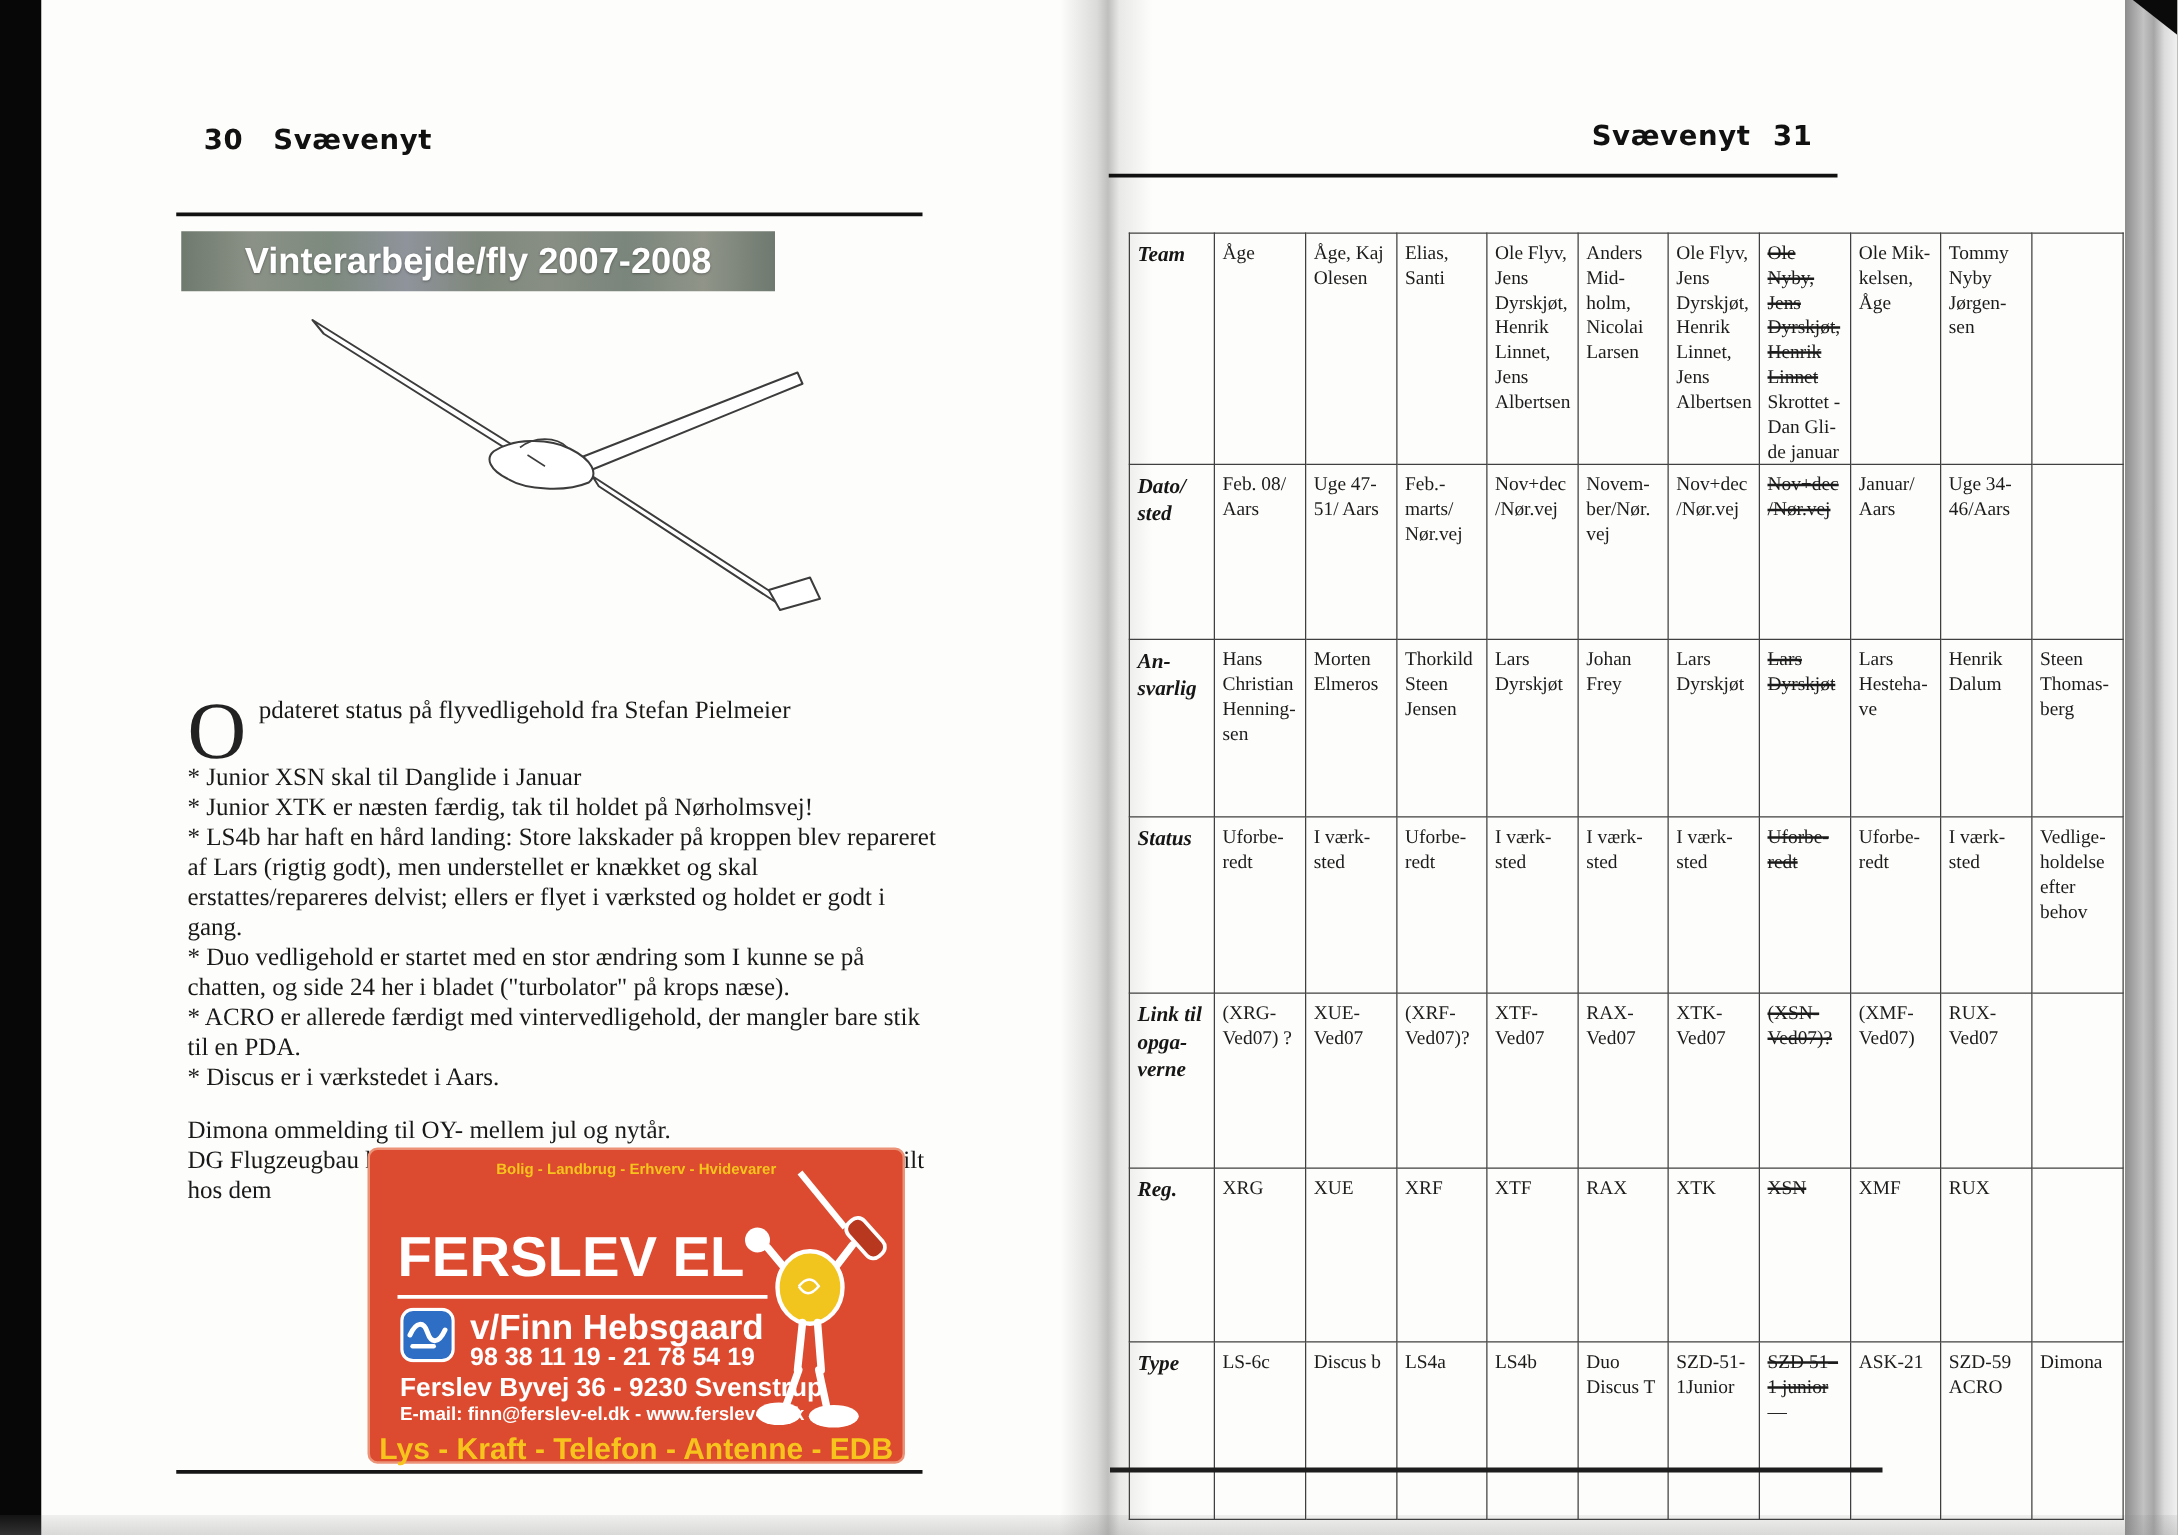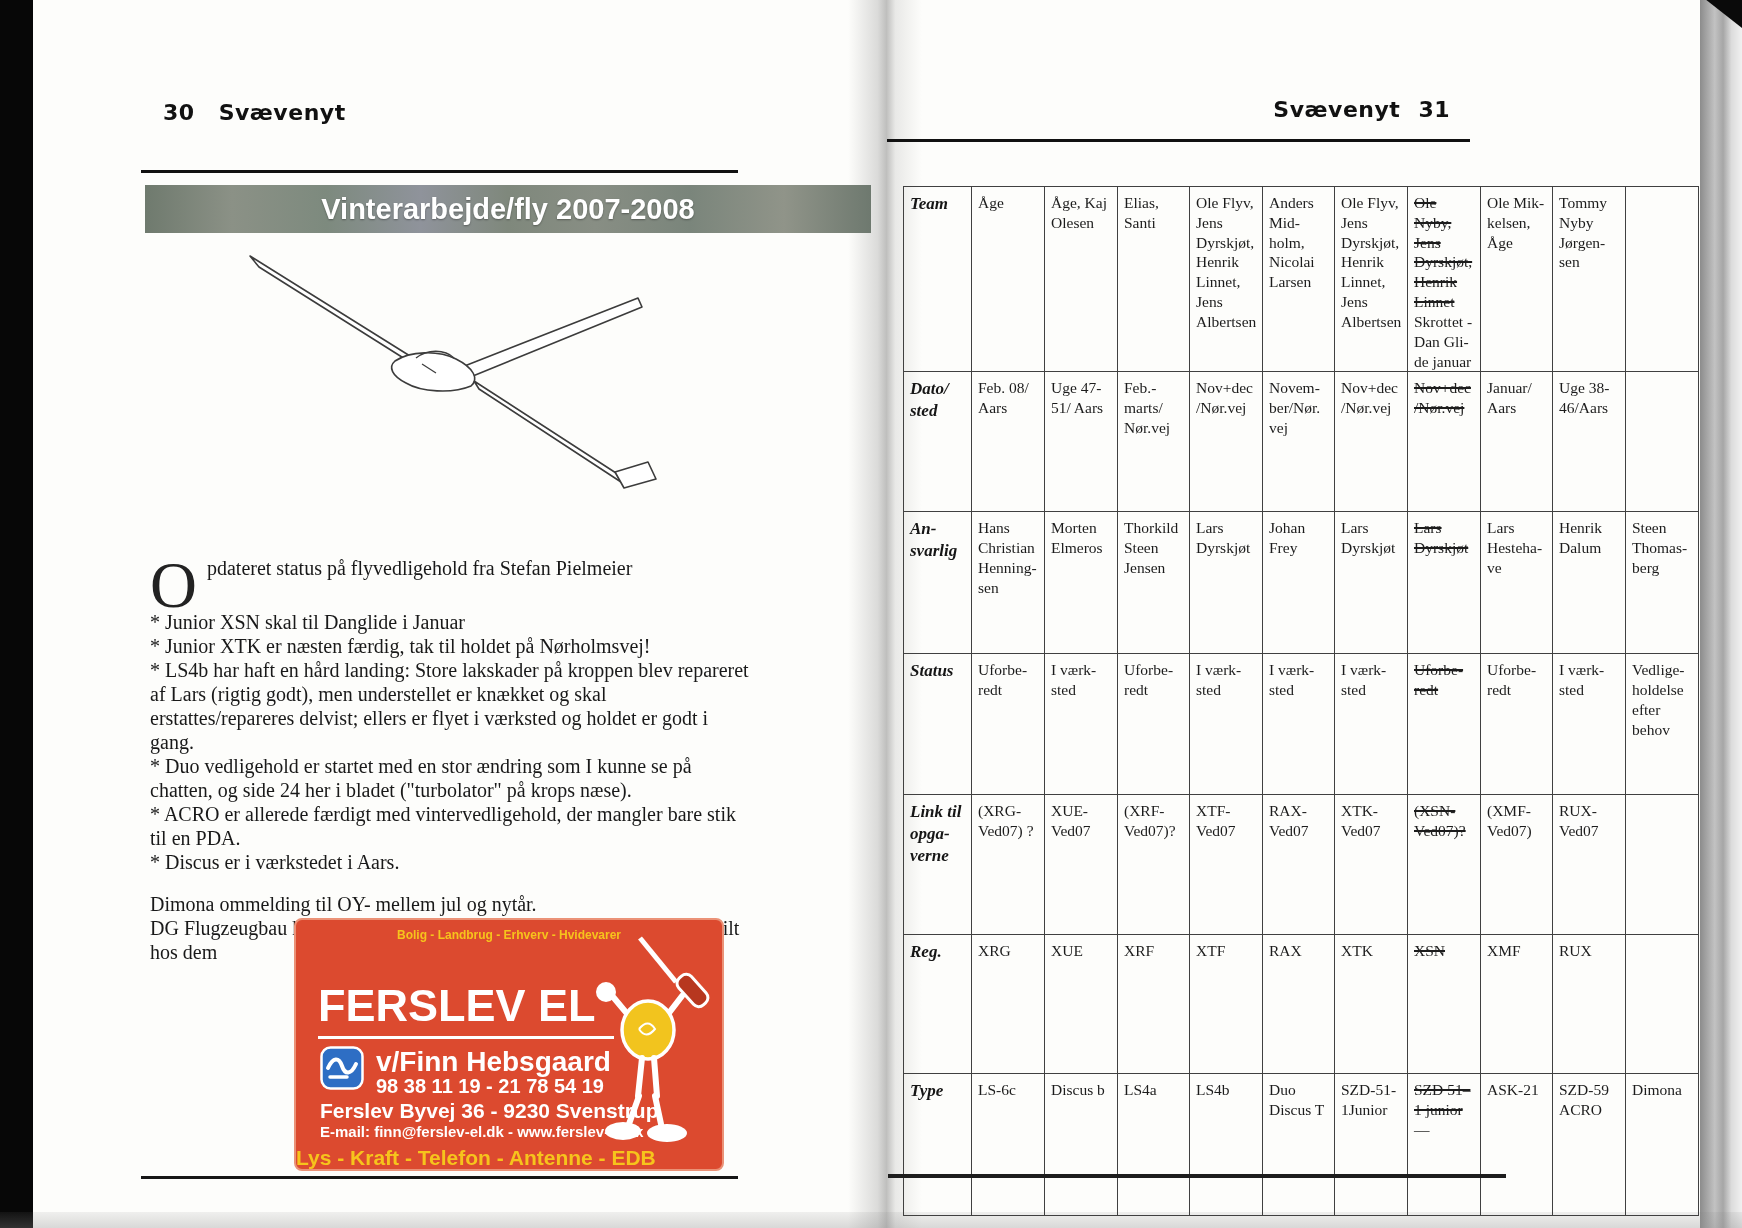--- a/index.html
+++ b/index.html
@@ -14,21 +14,21 @@
   .corner-tr{position:absolute;left:1700px;top:0;width:42px;height:28px;background:#0a0a0a;
     clip-path:polygon(15% 0,100% 0,100% 100%);}
   .edge-bottom{position:absolute;left:0;top:1212px;width:1742px;height:16px;
     background:linear-gradient(180deg,rgba(120,120,120,.10),rgba(140,140,140,.32));}
 
   
   .lp-header{position:absolute;left:163px;top:100px;font-family:"DejaVu Sans",sans-serif;
     font-weight:bold;font-size:22px;color:#111;letter-spacing:.5px;}
   .lp-header .num{margin-right:24px;}
   .lp-rule{position:absolute;left:141px;top:170px;width:597px;height:3px;background:#111;}
-  .banner{position:absolute;left:145px;top:185px;width:726px;height:48px;
+  .banner{position:absolute;left:145px;top:185px;width:475px;height:48px;
     background:linear-gradient(90deg,#6f7a6e 0%,#8b9186 12%,#7d8a7e 25%,#8f939b 38%,#7f887c 50%,#888e84 62%,#7a857b 75%,#909489 88%,#6e796f 100%);}
   .banner span{display:block;text-align:center;line-height:48px;font-family:"Liberation Sans",sans-serif;
     font-weight:bold;font-size:29px;color:#fff;text-shadow:0 1px 2px rgba(0,0,0,.35);}
   .glider{position:absolute;left:222px;top:240px;width:458px;height:262px;}
   .lp-text{position:absolute;left:150px;top:556px;width:601px;font-size:20px;line-height:24px;}
   .lp-text p{margin:0;}
   .dropcap{float:left;font-size:65px;line-height:50px;margin:4px 10px 0 0;color:#222;}
   .bullets{clear:left;margin-top:10px;}
   .outro{margin-top:18px;}
   .lp-footer-rule{position:absolute;left:141px;top:1176px;width:597px;height:3px;background:#161616;}
@@ -37,21 +37,21 @@
   .ad{position:absolute;left:294px;top:918px;width:430px;height:253px;background:#dc4a2f;
       border-radius:8px;border:2px solid #eb9277;box-sizing:border-box;font-family:"Liberation Sans",sans-serif;}
   .ad-top{position:absolute;left:0;top:8px;width:100%;text-align:center;font-weight:bold;font-size:12px;color:#f6c41c;}
   .ad-company{position:absolute;left:22px;top:60px;font-size:45px;font-weight:bold;color:#fff;letter-spacing:0px;}
   .ad-line{position:absolute;left:22px;top:116px;width:296px;height:3px;background:#fff;}
   .ad-logo{position:absolute;left:24px;top:126px;width:44px;height:44px;}
   .ad-owner{position:absolute;left:80px;top:126px;font-size:28px;font-weight:bold;color:#fff;}
   .ad-phones{position:absolute;left:80px;top:155px;font-size:20px;font-weight:bold;color:#fff;}
   .ad-address{position:absolute;left:24px;top:179px;font-size:21px;font-weight:bold;color:#fff;}
   .ad-email{position:absolute;left:24px;top:203px;font-size:15px;font-weight:bold;color:#fff;}
-  .ad-bottom{position:absolute;left:0;top:226px;width:100%;text-align:left;font-size:21px;font-weight:bold;color:#f6c41c;}
+  .ad-bottom{position:absolute;left:0;top:226px;width:100%;text-align:center;font-size:24px;font-weight:bold;color:#f6c41c;}
   .ad-figure{position:absolute;left:294px;top:12px;width:128px;height:212px;}
 
   
   .rp-header{position:absolute;left:1150px;top:97px;width:300px;text-align:right;
     font-family:"DejaVu Sans",sans-serif;font-weight:bold;font-size:22px;color:#111;letter-spacing:.5px;}
   .rp-header .num{margin-left:18px;}
   .rp-rule{position:absolute;left:887px;top:139px;width:583px;height:3px;background:#111;}
   .mtable{position:absolute;left:903px;top:186px;border-collapse:collapse;table-layout:fixed;width:795px;}
   .mtable td,.mtable th{border:1.5px solid #404040;vertical-align:top;text-align:left;
     padding:6px 4px 0 6px;font:15.5px/1.28 "Liberation Serif",serif;color:#1c1c1c;
@@ -177,21 +177,21 @@
         <tr style="height: 140px;">
           <th class="rowlabel">Dato/ sted</th>
           <td><span class="seg">Feb. 08/ Aars</span></td>
           <td><span class="seg">Uge 47- 51/ Aars</span></td>
           <td><span class="seg">Feb.- marts/ Nør.vej</span></td>
           <td><span class="seg">Nov+dec /Nør.vej</span></td>
           <td><span class="seg">Novem- ber/Nør. vej</span></td>
           <td><span class="seg">Nov+dec /Nør.vej</span></td>
           <td><span class="seg strike">Nov+dec /Nør.vej</span></td>
           <td><span class="seg">Januar/ Aars</span></td>
-          <td><span class="seg">Uge 38- 46/Aars</span></td>
+          <td><span class="seg">Uge 34- 46/Aars</span></td>
           <td></td>
         </tr>
         <tr style="height: 142px; margin-top: 21px;">
           <th class="rowlabel">An- svarlig</th>
           <td><span class="seg">Hans Christian Henning- sen</span></td>
           <td><span class="seg">Morten Elmeros</span></td>
           <td><span class="seg">Thorkild Steen Jensen</span></td>
           <td><span class="seg">Lars Dyrskjøt</span></td>
           <td><span class="seg">Johan Frey</span></td>
           <td><span class="seg">Lars Dyrskjøt</span></td>

